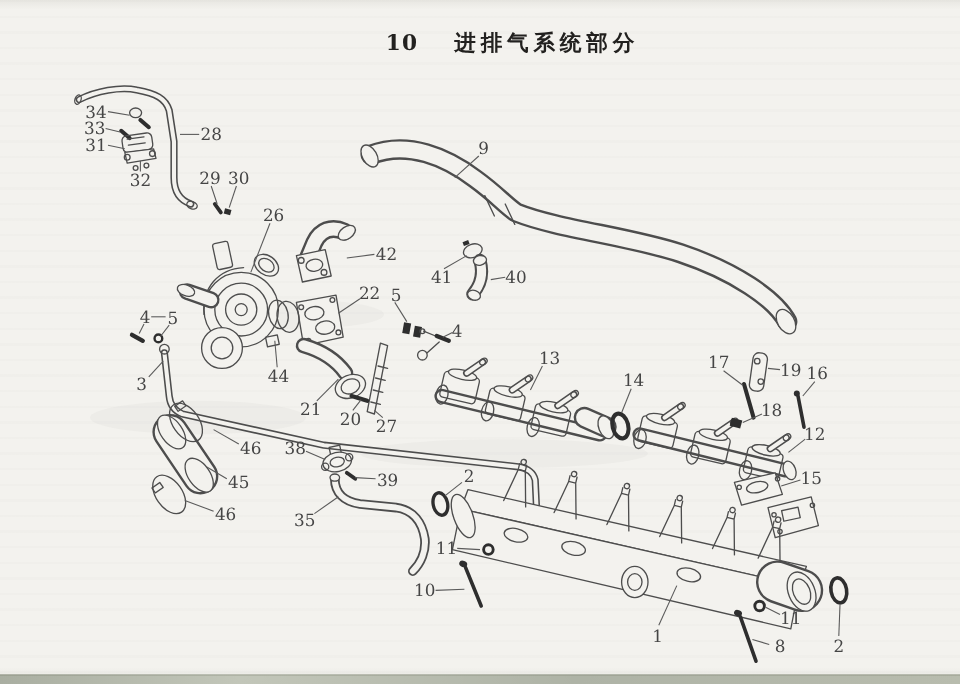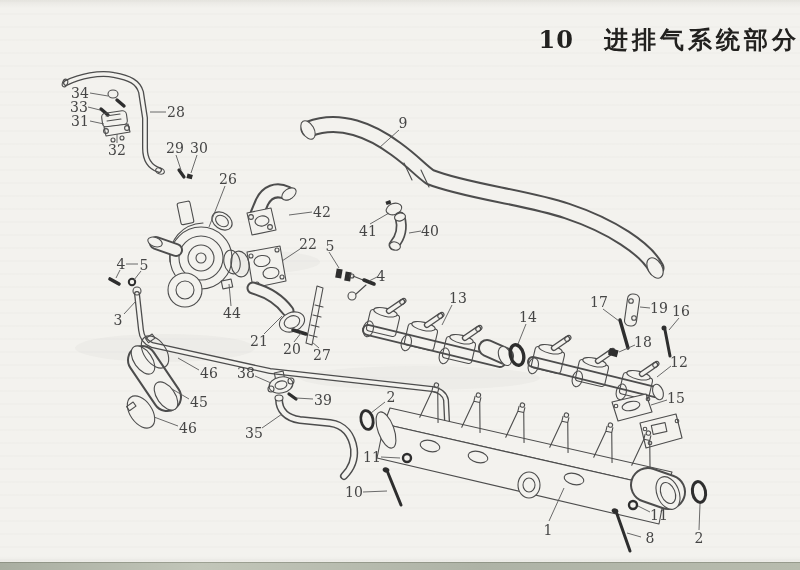--- a/index.html
+++ b/index.html
@@ -6,23 +6,23 @@
   .page{
     position:relative;width:800px;height:570px;overflow:hidden;
     background:#f3f2ee;
     background-image:
       linear-gradient(180deg, rgba(190,188,180,.22), rgba(255,255,255,0) 8px),
       linear-gradient(0deg, rgba(150,152,142,.18), rgba(255,255,255,0) 14px),
       repeating-linear-gradient(180deg, rgba(120,118,110,.025) 0 2px, rgba(0,0,0,0) 2px 13px);
     font-family:"DejaVu Serif","Liberation Serif",serif;
   }
   .title{
-    position:absolute;top:24px;left:0;right:0;text-align:right;
+    position:absolute;top:24px;left:0;right:0;text-align:center;
     padding-left:54px;
-    font-size:24px;font-weight:600;color:#22211f;letter-spacing:4px;
+    font-size:18px;font-weight:600;color:#22211f;letter-spacing:4px;
     white-space:nowrap;
   }
   .title .num{letter-spacing:1px;margin-right:30px;font-weight:700;}
   svg{position:absolute;left:0;top:0;}
   svg text.callout{
     font-family:"DejaVu Serif","Liberation Serif",serif;
     font-size:14px;fill:#454545;text-anchor:middle;
   }
   .ln{fill:none;stroke:#4d4d4d;stroke-width:1.1;stroke-linecap:round;stroke-linejoin:round;}
   .lnf{fill:#f3f2ee;stroke:#4d4d4d;stroke-width:1.1;stroke-linejoin:round;}

